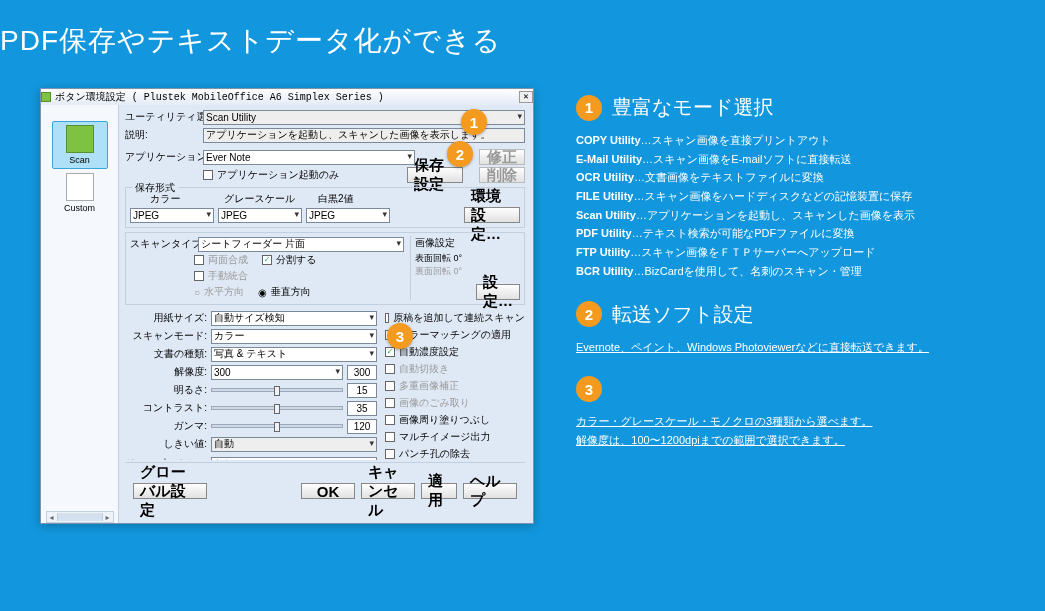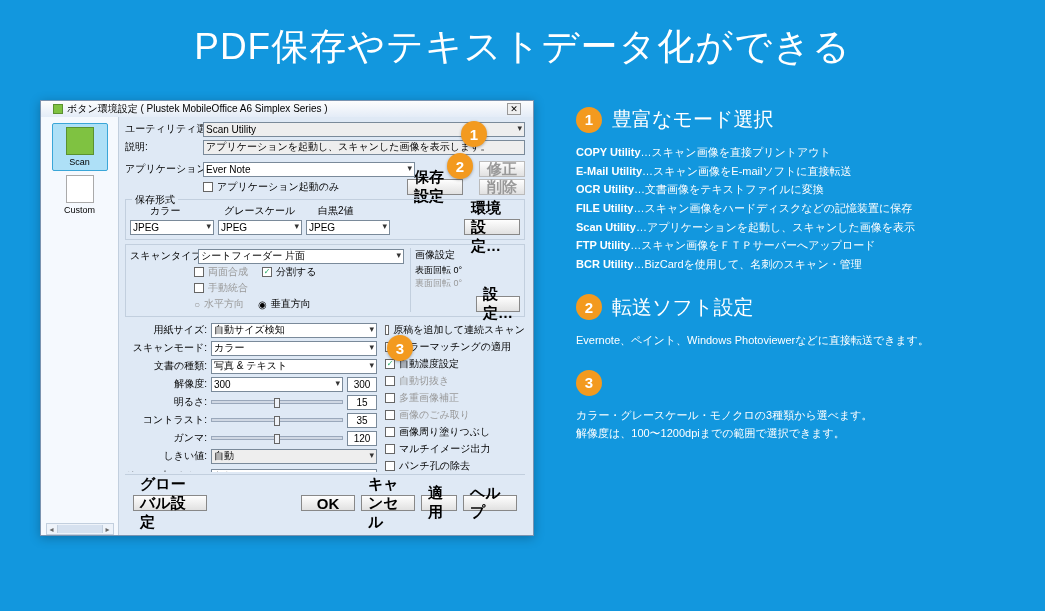--- a/index.html
+++ b/index.html
@@ -6,23 +6,23 @@
   body {
     background: #1297de;
     width: 1045px;
     height: 611px;
     font-family: "Meiryo", "MS PGothic", sans-serif;
     position: relative;
     overflow: hidden;
   }
   .page-title {
     color: #fff;
-    font-size: 37px;
+    font-size: 28px;
     font-weight: 500;
-    text-align: center;
+    text-align: left;
     padding-top: 22px;
     letter-spacing: 1px;
   }
   .content {
     display: flex;
     padding: 28px 40px 0 40px;
     gap: 42px;
   }
   
   .dialog-wrap {
@@ -33,31 +33,32 @@
     box-shadow: 0 2px 10px rgba(0,0,0,.25);
     position: relative;
     font-size: 10px;
     color: #000;
   }
   .titlebar {
     height: 16px;
     background: linear-gradient(#fdfdfd,#e4ecf7);
     display: flex;
     align-items: center;
-    padding: 0 12px;
+    padding: 0 0;
     font-size: 10px;
     gap: 4px;
+    font-family: Liberation Mono, monospace;
   }
   .titlebar .ticon { width:10px;height:10px;background:#7fc241;border:1px solid #5a9130;}
   .titlebar .spacer{flex:1}
   .titlebar .x{width:14px;height:12px;border:1px solid #999;background:#efefef;display:flex;align-items:center;justify-content:center;font-size:9px;line-height:1;}
   .dlg-body{display:flex;height:calc(100% - 16px);}
   .sidepane{
     width:78px;background:#f5f9fe;border-right:1px solid #c2cfde;
-    display:flex;flex-direction:column;align-items:center;padding-top:6px;gap:4px;
+    display:flex;flex-direction:column;align-items:center;padding-top:16px;gap:4px;
   }
   .side-item{width:56px;display:flex;flex-direction:column;align-items:center;font-size:9px;gap:2px;}
   .side-item.sel{background:#aee0f7;border:1px solid #3aa6d8;padding:3px 0;border-radius:2px;}
   .side-item .ico{width:28px;height:28px;background:#7fc241;border:1px solid #5a9130;}
   .side-item .ico2{width:28px;height:28px;background:#fff;border:1px solid #aaa;}
   .side-scroll{margin-top:auto;width:68px;height:12px;background:#eef3fa;border:1px solid #c2cfde;display:flex;align-items:center;}
   .side-scroll .tr{width:10px;height:10px;display:flex;align-items:center;justify-content:center;font-size:8px;color:#666;}
   .side-scroll .bar{flex:1;height:8px;background:#d6e1ef;border-left:1px solid #c2cfde;border-right:1px solid #c2cfde;}
   .mainpane{flex:1;padding:4px 8px 4px 6px;display:flex;flex-direction:column;gap:2px;overflow:hidden;}
   .row{display:flex;align-items:center;gap:4px;min-height:16px;}
@@ -87,21 +88,21 @@
   .c1{left:420px;top:20px;}
   .c2{left:406px;top:52px;}
   .c3{left:346px;top:234px;}
   
   .explain{flex:1;color:#fff;padding-top:6px;}
   .ex-head{display:flex;align-items:center;gap:10px;margin-bottom:10px;}
   .ex-num{width:26px;height:26px;border-radius:50%;background:#f39a1f;color:#fff;font-weight:700;font-size:15px;display:flex;align-items:center;justify-content:center;}
   .ex-title{font-size:20px;color:#fff;}
   .ex-list{font-size:11px;line-height:1.7;margin-bottom:20px;}
   .ex-list b{font-weight:700;}
-  .ex-body{font-size:11px;line-height:1.7;margin-bottom:20px;}
+  .ex-body{font-size:11px;line-height:1.7;margin-bottom:20px;text-decoration:underline;}
   .sect{margin-bottom:18px;}
 </style>
 </head>
 <body>
 
 <div class="page-title">PDF保存やテキストデータ化ができる</div>
 
 <div class="content">
 
   <div class="dialog-wrap">
@@ -336,20 +337,21 @@
       <div class="ex-head">
         <div class="ex-num">1</div>
         <div class="ex-title">豊富なモード選択</div>
       </div>
       <div class="ex-list" id="s1-list">
           <div><b>COPY Utility</b>…スキャン画像を直接プリントアウト</div>
           <div><b>E-Mail Utility</b>…スキャン画像をE-mailソフトに直接転送</div>
           <div><b>OCR Utility</b>…文書画像をテキストファイルに変換</div>
           <div><b>FILE Utility</b>…スキャン画像をハードディスクなどの記憶装置に保存</div>
           <div><b>Scan Utility</b>…アプリケーションを起動し、スキャンした画像を表示</div>
+          <div><b>PDF Utility</b>…テキスト検索が可能なPDFファイルに変換</div>
           <div><b>FTP Utility</b>…スキャン画像をＦＴＰサーバーへアップロード</div>
           <div><b>BCR Utility</b>…BizCardを使用して、名刺のスキャン・管理</div>
         </div>
     </div>
 
     <div class="sect">
       <div class="ex-head">
         <div class="ex-num">2</div>
         <div class="ex-title">転送ソフト設定</div>
       </div>

